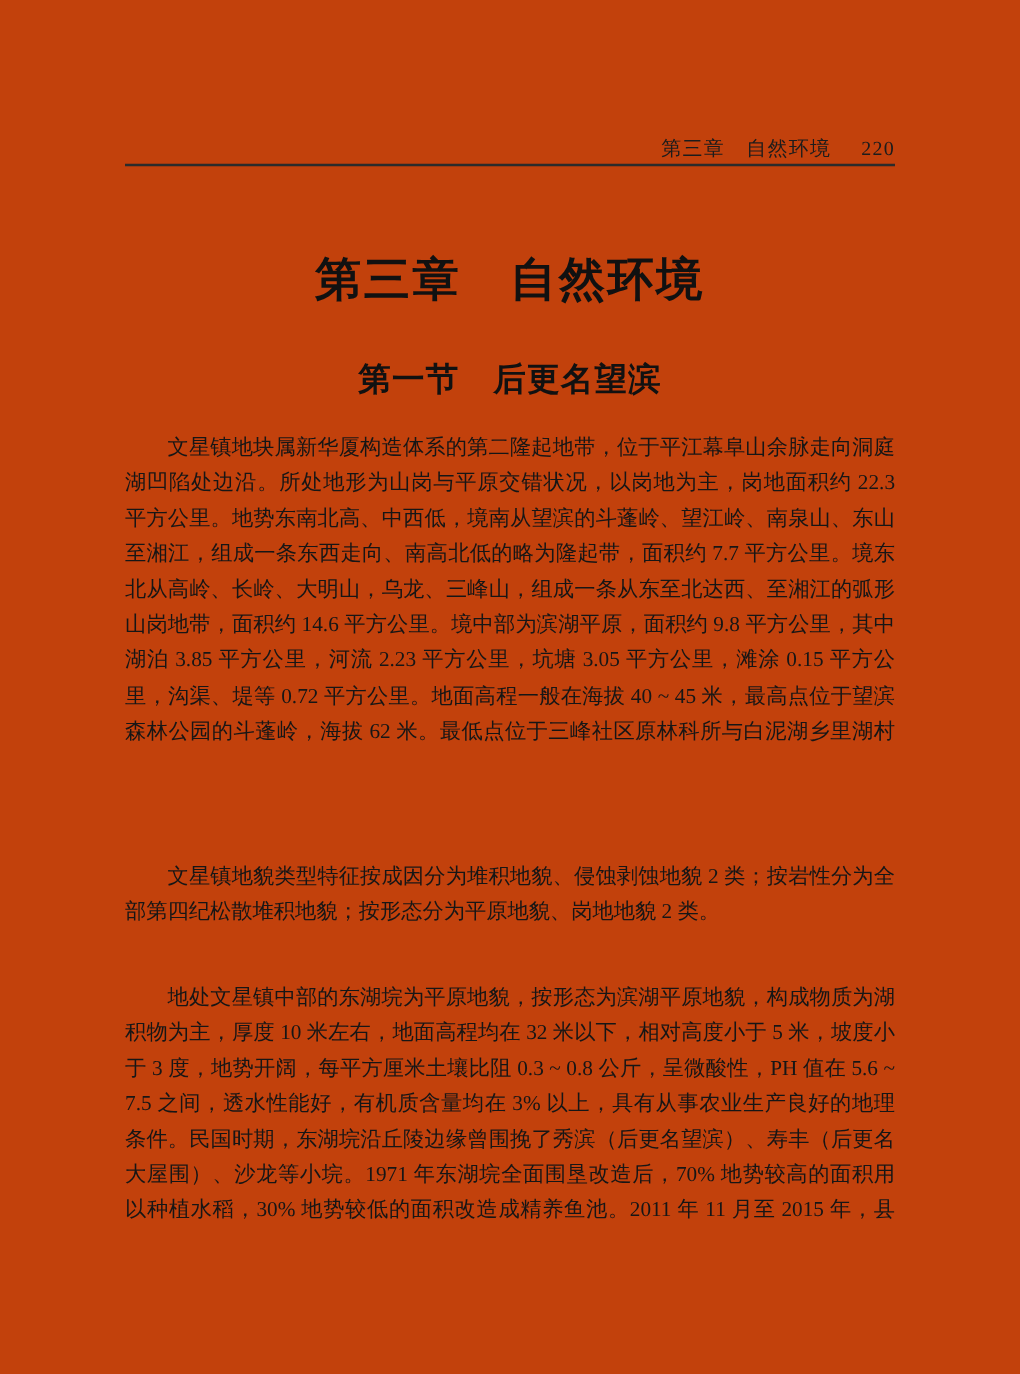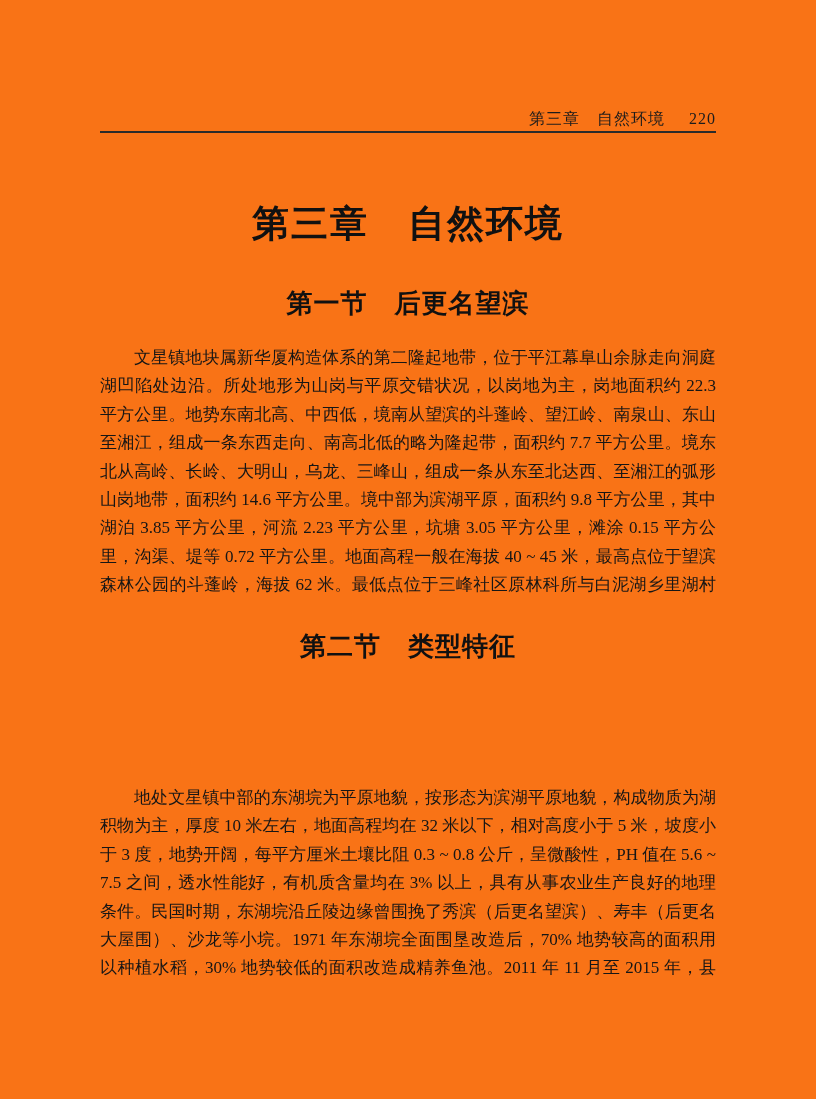--- a/index.html
+++ b/index.html
@@ -5,21 +5,21 @@
   html, body {
     margin: 0;
     padding: 0;
     background: #e8e8e8;
   }
   .page {
     position: relative;
     width: 816px;
     height: 1099px;
     margin: 0 auto;
-    background: #f97316;
+    background: #c2410c;
     font-family: "Liberation Serif", "DejaVu Serif", serif;
     color: #161616;
     overflow: hidden;
   }
   .running-header {
     position: absolute;
     top: 109px;
     left: 100px;
     right: 100px;
     display: flex;
@@ -102,19 +102,19 @@
   </div>
 
   <div class="header-rule"></div>
 
   <h1 class="chapter-title">第三章　自然环境</h1>
 
   <h2 class="section-title first">第一节　后更名望滨</h2>
 
   <p class="body-para p1">文星镇地块属新华厦构造体系的第二隆起地带，位于平江幕阜山余脉走向洞庭湖凹陷处边沿。所处地形为山岗与平原交错状况，以岗地为主，岗地面积约 22.3 平方公里。地势东南北高、中西低，境南从望滨的斗蓬岭、望江岭、南泉山、东山至湘江，组成一条东西走向、南高北低的略为隆起带，面积约 7.7 平方公里。境东北从高岭、长岭、大明山，乌龙、三峰山，组成一条从东至北达西、至湘江的弧形山岗地带，面积约 14.6 平方公里。境中部为滨湖平原，面积约 9.8 平方公里，其中湖泊 3.85 平方公里，河流 2.23 平方公里，坑塘 3.05 平方公里，滩涂 0.15 平方公里，沟渠、堤等 0.72 平方公里。地面高程一般在海拔 40 ~ 45 米，最高点位于望滨森林公园的斗蓬岭，海拔 62 米。最低点位于三峰社区原林科所与白泥湖乡里湖村交界处，地面海拔 27 米。</p>
 
-  <h2 class="section-title second">第二节　类型特征</h2>
 
+  <p class="body-para p2">文星镇地貌类型特征按成因分为堆积地貌、侵蚀剥蚀地貌 2 类；按岩性分为全部第四纪松散堆积地貌；按形态分为平原地貌、岗地地貌 2 类。</p>
 
 
   <p class="body-para p3">地处文星镇中部的东湖垸为平原地貌，按形态为滨湖平原地貌，构成物质为湖积物为主，厚度 10 米左右，地面高程均在 32 米以下，相对高度小于 5 米，坡度小于 3 度，地势开阔，每平方厘米土壤比阻 0.3 ~ 0.8 公斤，呈微酸性，PH 值在 5.6 ~ 7.5 之间，透水性能好，有机质含量均在 3% 以上，具有从事农业生产良好的地理条件。民国时期，东湖垸沿丘陵边缘曾围挽了秀滨（后更名望滨）、寿丰（后更名大屋围）、沙龙等小垸。1971 年东湖垸全面围垦改造后，70% 地势较高的面积用以种植水稻，30% 地势较低的面积改造成精养鱼池。2011 年 11 月至 2015 年，县委、县政府以东湖的生态环境综合</p>
 
 </div>
 
 </body></html>

